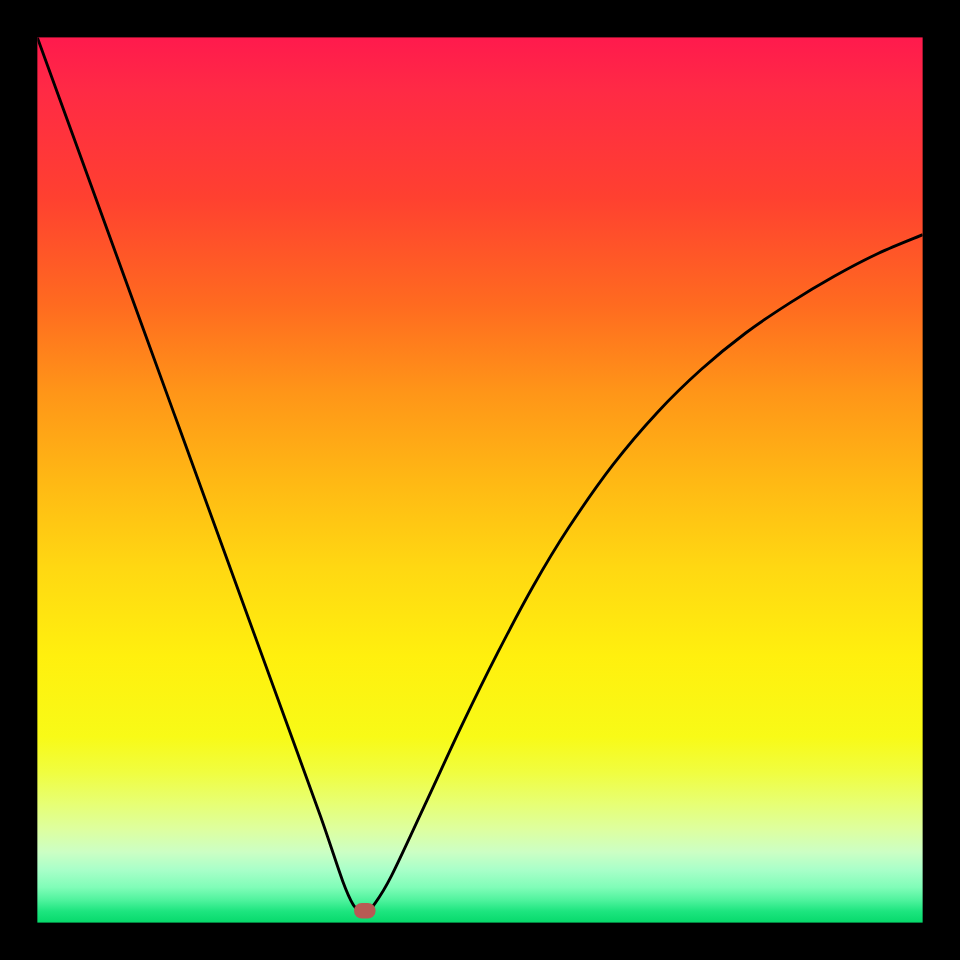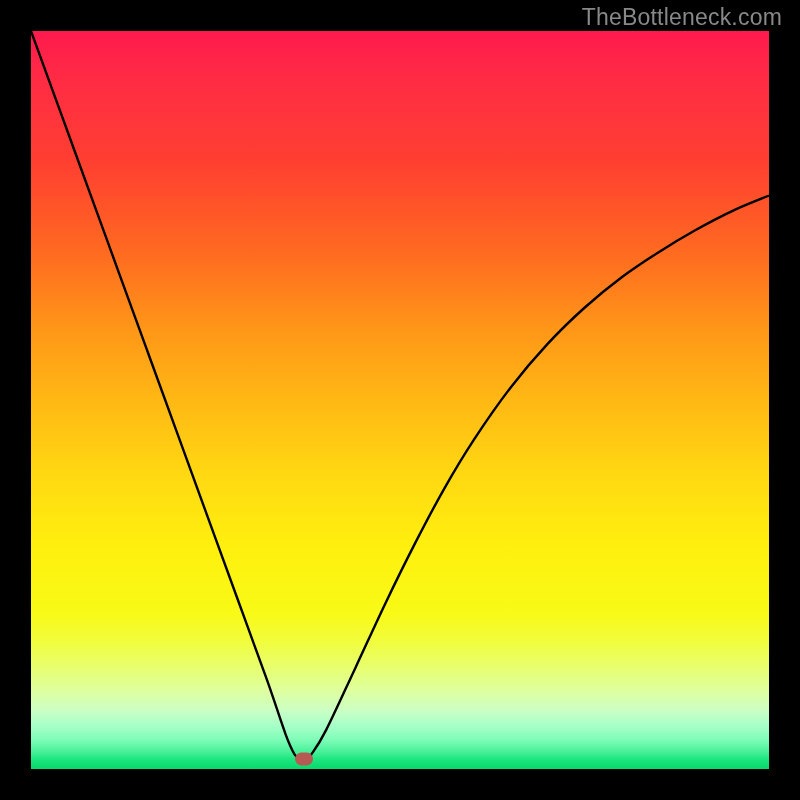--- a/index.html
+++ b/index.html
@@ -79,14 +79,13 @@
 <body>
 
 <div class="frame">
   <div class="plot-area">
     <div class="gradient"></div>
     <svg class="curve" viewBox="0 0 738 738" preserveAspectRatio="none">
       <path id="curve-path" fill="none" stroke-width="2.4" stroke="#000000" d="M 0 0 C 4.92 13.529999999999992, 19.68 54.11999999999995, 29.52 81.17999999999995 C 39.36 108.23999999999995, 49.199999999999996 135.3, 59.04 162.36 C 68.88 189.42000000000002, 78.72 216.47999999999996, 88.56 243.53999999999996 C 98.4 270.59999999999997, 108.24 297.65999999999997, 118.08 324.71999999999997 C 127.92 351.78, 137.76 378.84, 147.6 405.9 C 157.44 432.96, 167.28 460.02, 177.12 487.08 C 186.96 514.14, 196.8 541.1999999999999, 206.64000000000001 568.26 C 216.48000000000002 595.32, 228.165 626.931, 236.16 649.44 C 244.155 671.9490000000001, 250.05899999999997 691.014, 254.60999999999999 703.314 C 259.161 715.6139999999999, 261.00600000000003 719.058, 263.466 723.24 C 265.926 727.422, 267.525 727.545, 269.37 728.406 C 271.21500000000003 729.2669999999999, 272.69100000000003 729.2669999999999, 274.53600000000006 728.406 C 276.3810000000001 727.545, 276.996 728.16, 280.44 723.24 C 283.884 718.32, 287.82 713.4, 295.2 698.886 C 302.58 684.372, 314.88 657.189, 324.72 636.156 C 334.56000000000006 615.1229999999999, 344.40000000000003 593.229, 354.24 572.688 C 364.08 552.1469999999999, 373.91999999999996 532.098, 383.76 512.91 C 393.6 493.722, 403.44000000000005 474.903, 413.28000000000003 457.56 C 423.12 440.217, 431.73 425.703, 442.8 408.852 C 453.87 392.001, 467.4 372.444, 479.7 356.454 C 492 340.464, 504.3 326.19599999999997, 516.6 312.912 C 528.9 299.628, 541.2 287.82, 553.5 276.75 C 565.8 265.68, 578.1 255.71700000000007, 590.4 246.49200000000008 C 602.6999999999999 237.26700000000008, 615 229.272, 627.3 221.39999999999998 C 639.5999999999999 213.52799999999996, 651.9000000000001 206.14799999999997, 664.2 199.26 C 676.5 192.372, 688.8000000000001 185.85300000000012, 701.1 180.07200000000012 C 713.4 174.2910000000001, 731.85 167.15699999999998, 738 164.57399999999996"></path>
     </svg>
     <div class="marker" id="marker" style="background: rgb(184, 90, 84); left: 273.06px; top: 727.668px;"></div>
   </div>
-  <div class="watermark">TheBottleneck.com</div>
 </div>
 
 </body></html>

